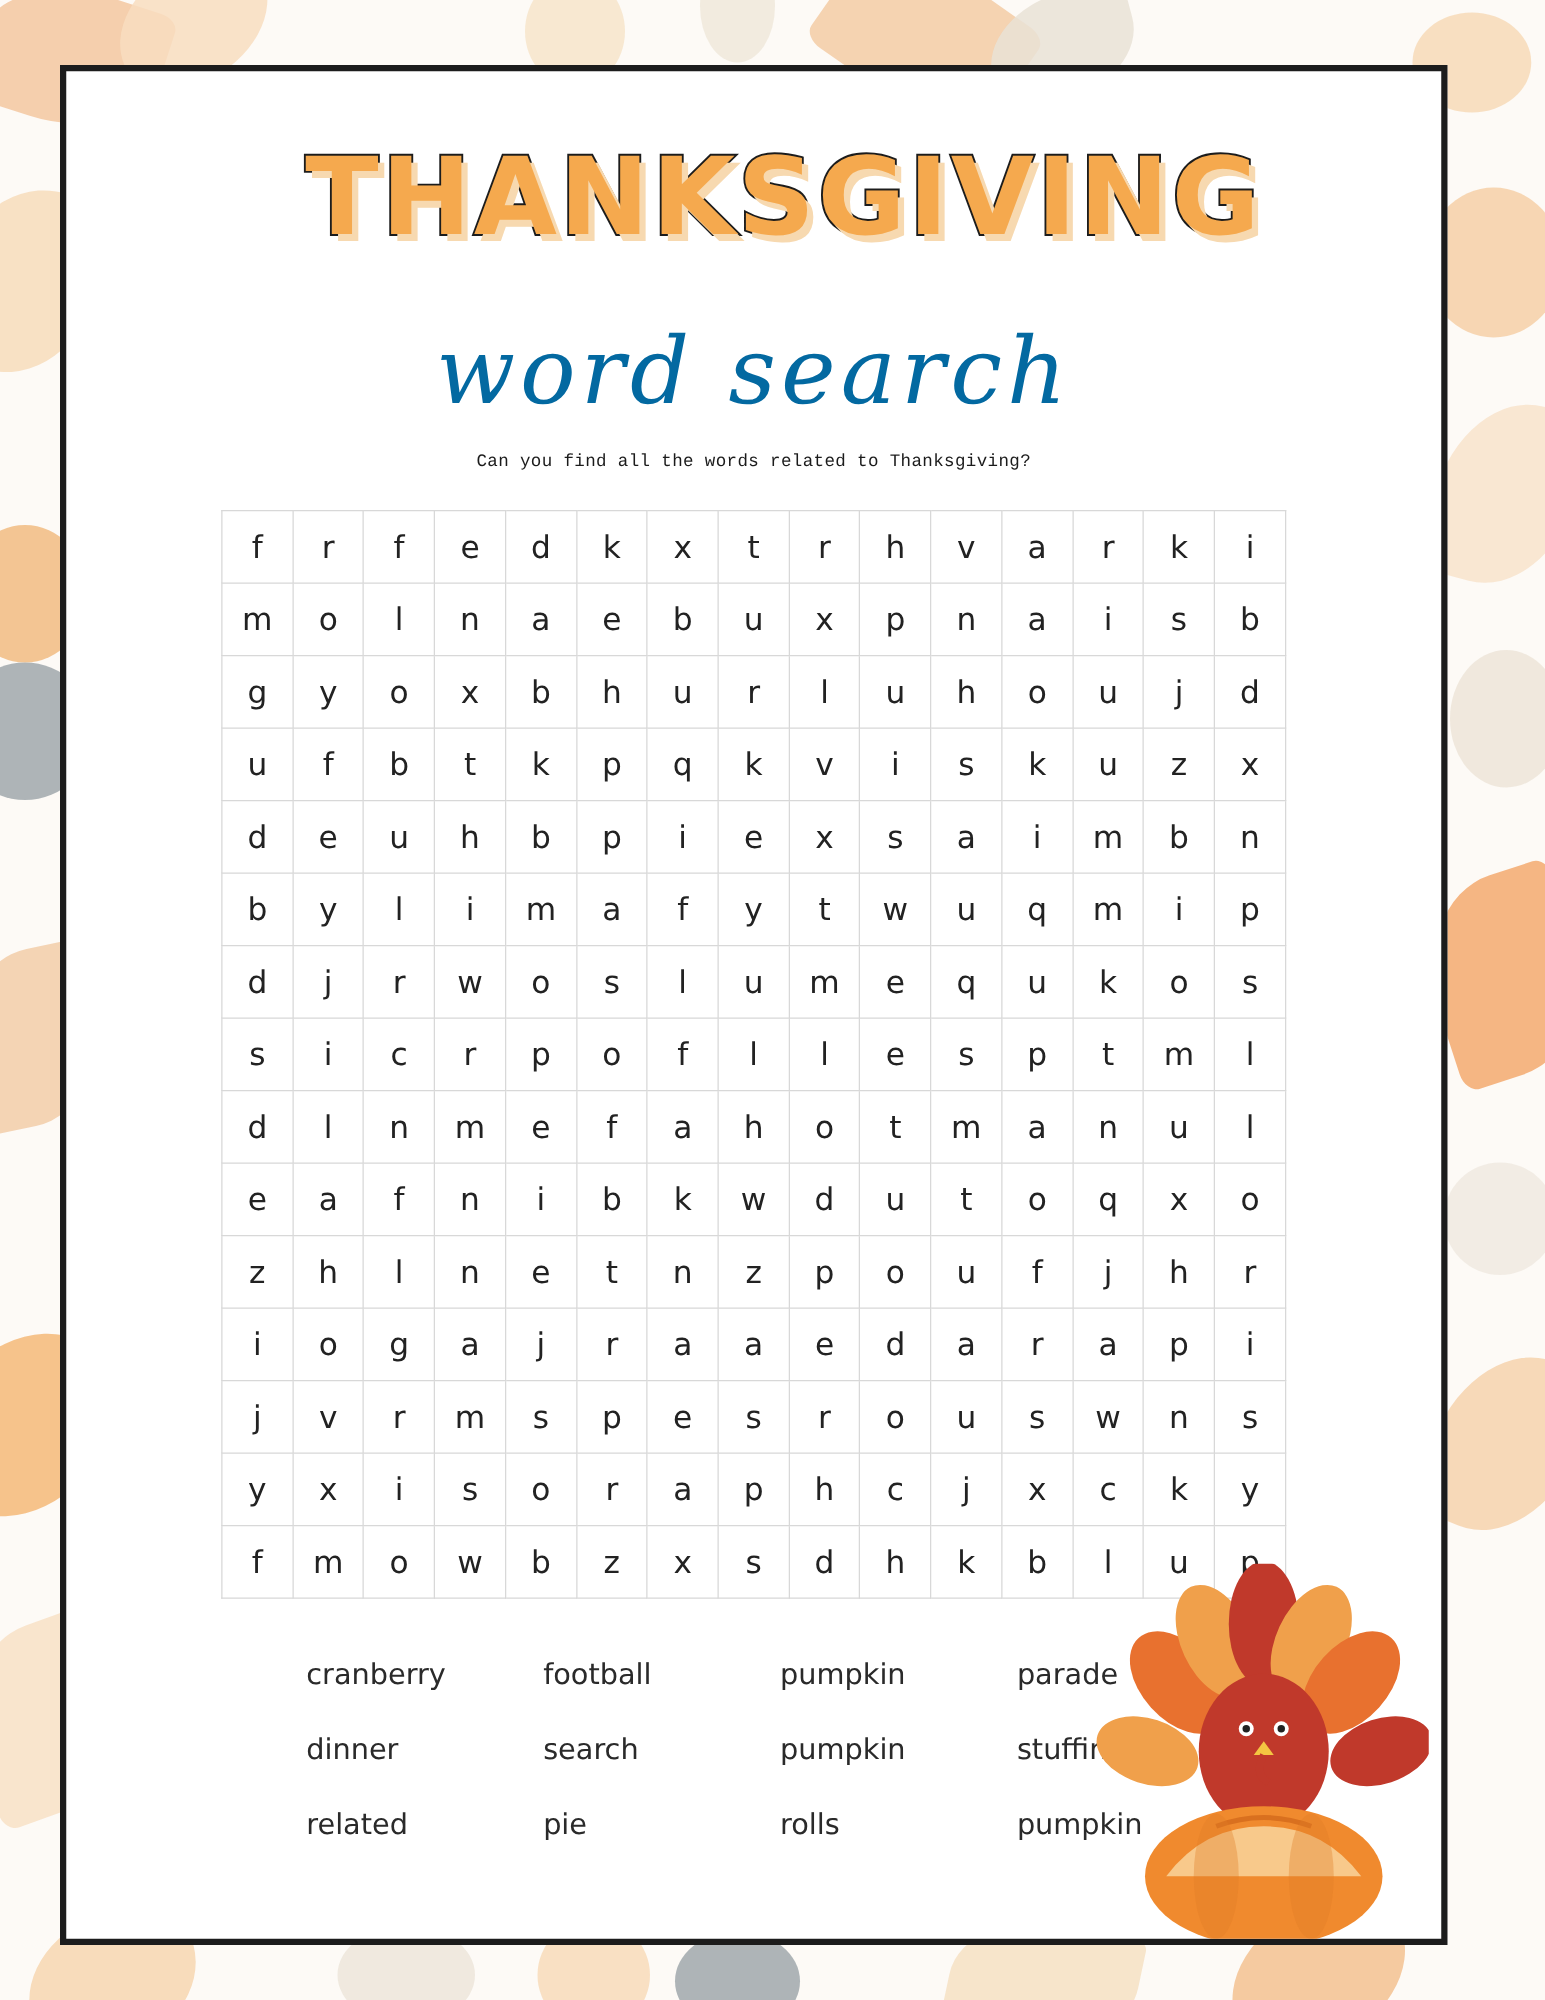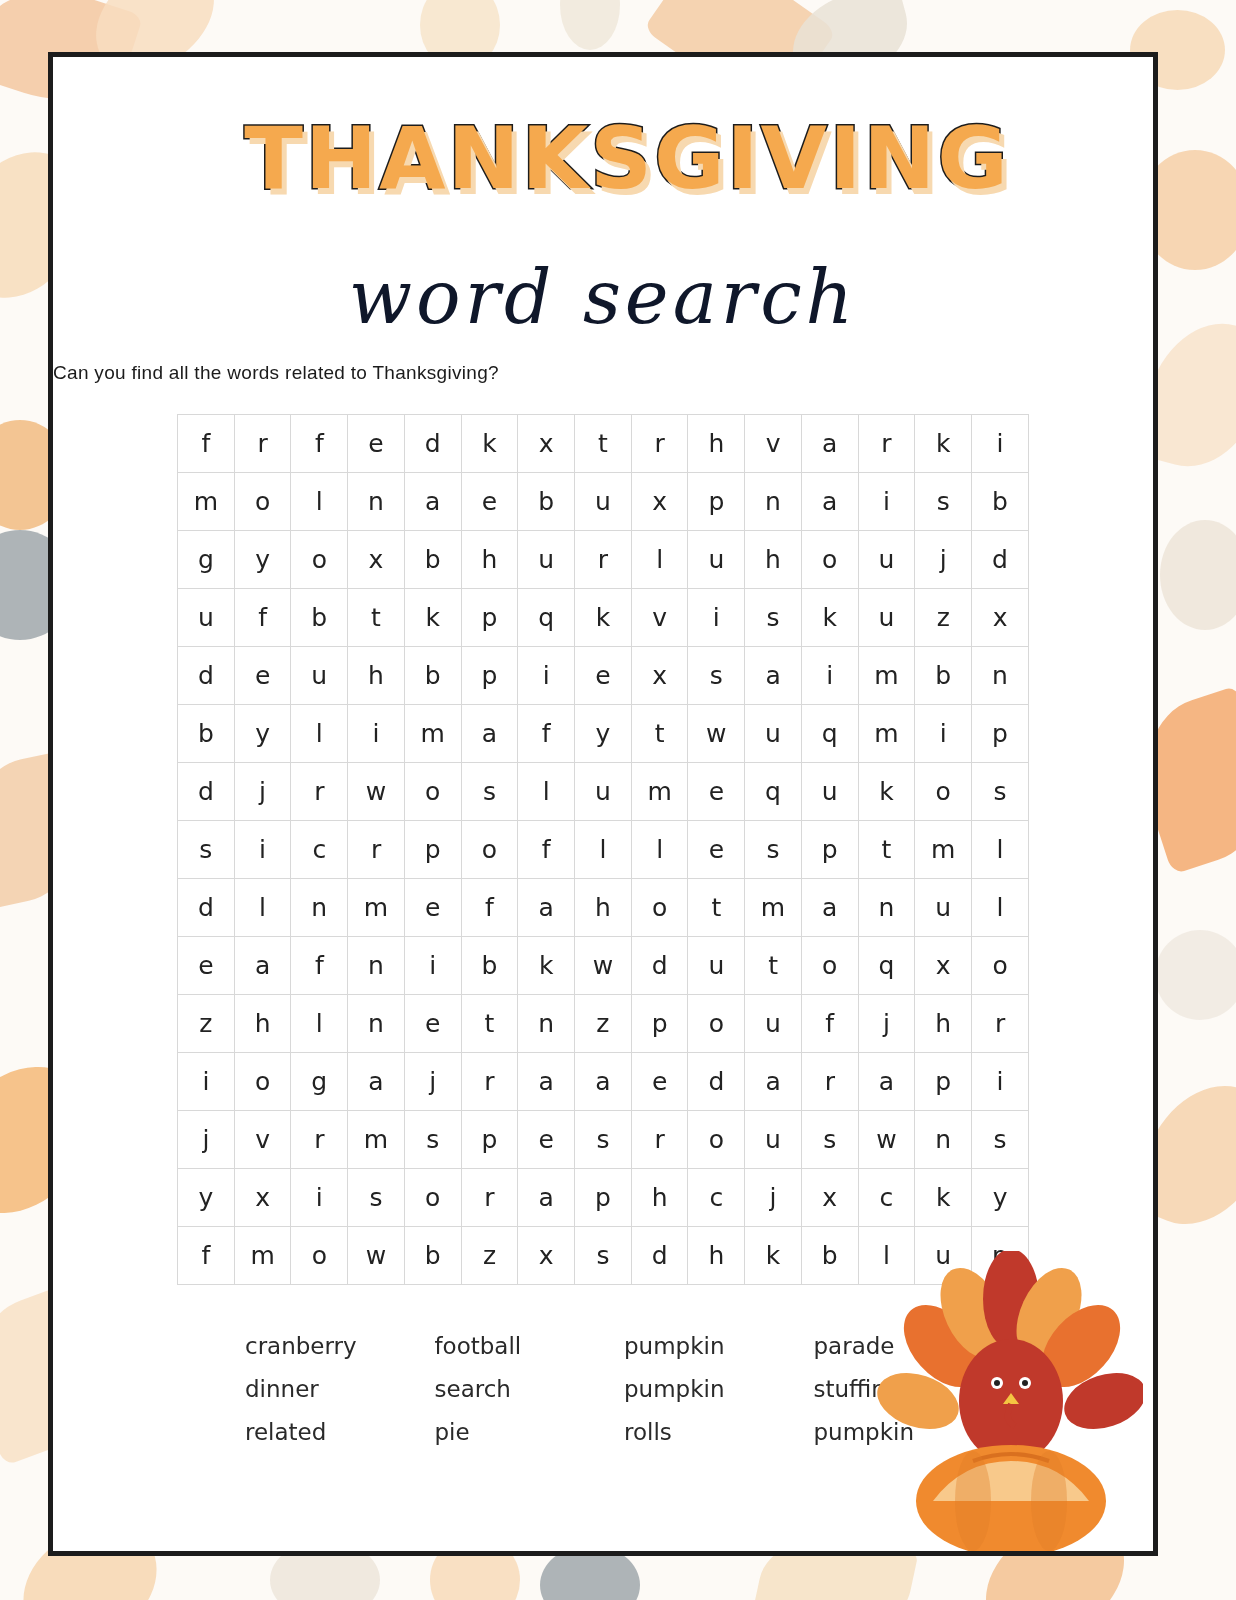--- a/index.html
+++ b/index.html
@@ -48,30 +48,32 @@
     line-height: 1;
     margin-left: 48px;
   }
 
   #page-subtitle {
     margin-top: 10px;
     text-align: center;
     font-family: "DejaVu Serif", serif;
     font-style: italic;
     font-size: 74px;
-    color: #0f172a;
+    color: #0369a1;
     line-height: 1.05;
     letter-spacing: 4px;
   }
 
   #instructions {
     margin-top: 26px;
-    font-size: 19px;
+    text-align: center;
+    font-size: 14px;
     color: #1b1b1b;
     letter-spacing: .3px;
+    font-family: Liberation Mono, monospace;
   }
 
   
   #grid-wrap {
     margin: 30px auto 0 auto;
     width: 852px;
   }
   table.grid {
     border-collapse: collapse;
     width: 100%;
@@ -87,21 +89,21 @@
     font-family: "DejaVu Sans", sans-serif;
     font-weight: 400;
   }
 
   
   #word-list {
     margin: 48px auto 4px auto;
     width: 800px;
     display: grid;
     grid-template-columns: repeat(4, 1fr);
-    row-gap: 17px;
+    row-gap: 34px;
     padding-left: 42px;
   }
   .word {
     font-size: 23px;
     color: #2a2a2a;
     font-family: "DejaVu Sans", sans-serif;
   }
 
   
   #turkey { position: absolute; right: 10px; bottom: 0px; width: 270px; height: 300px; z-index: 8; }

